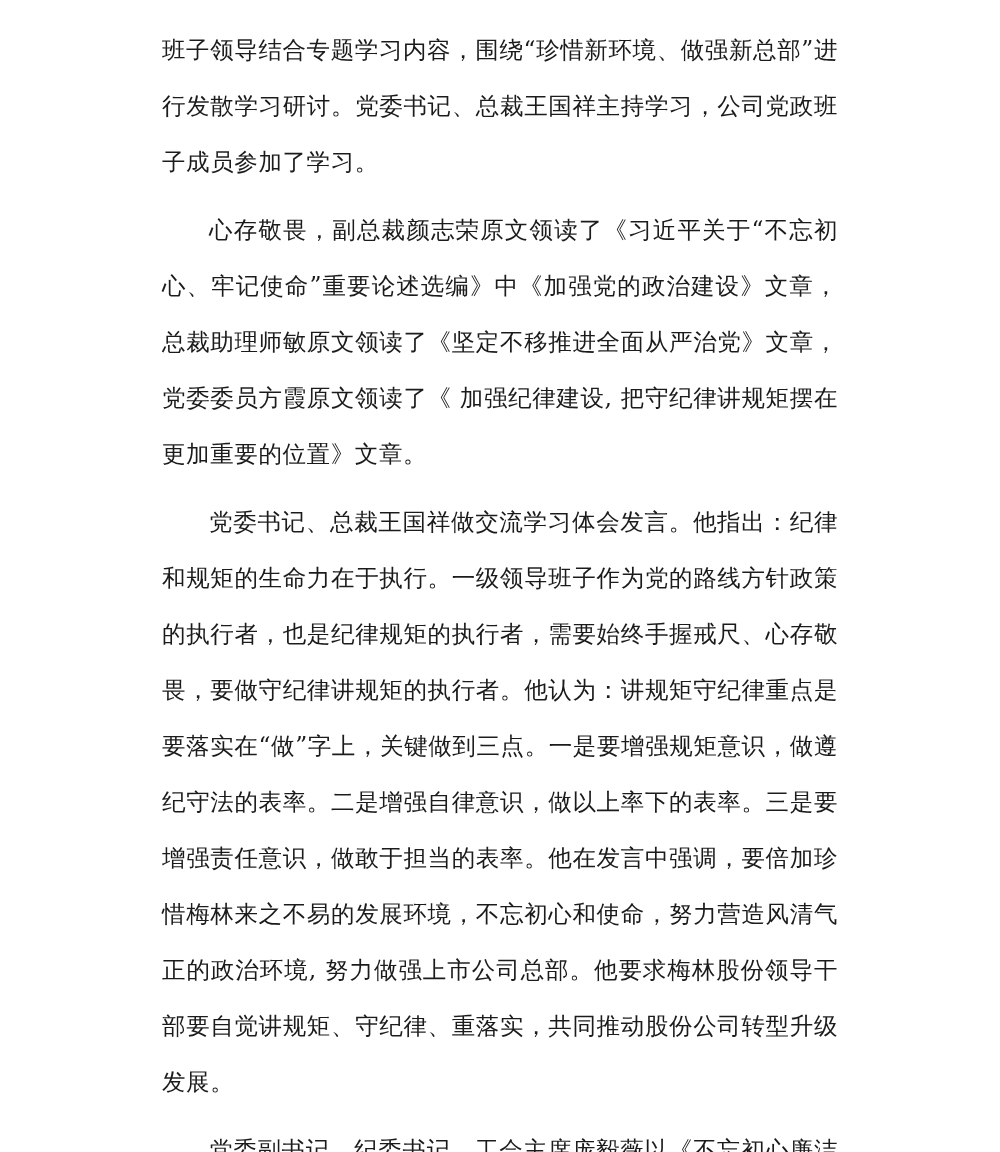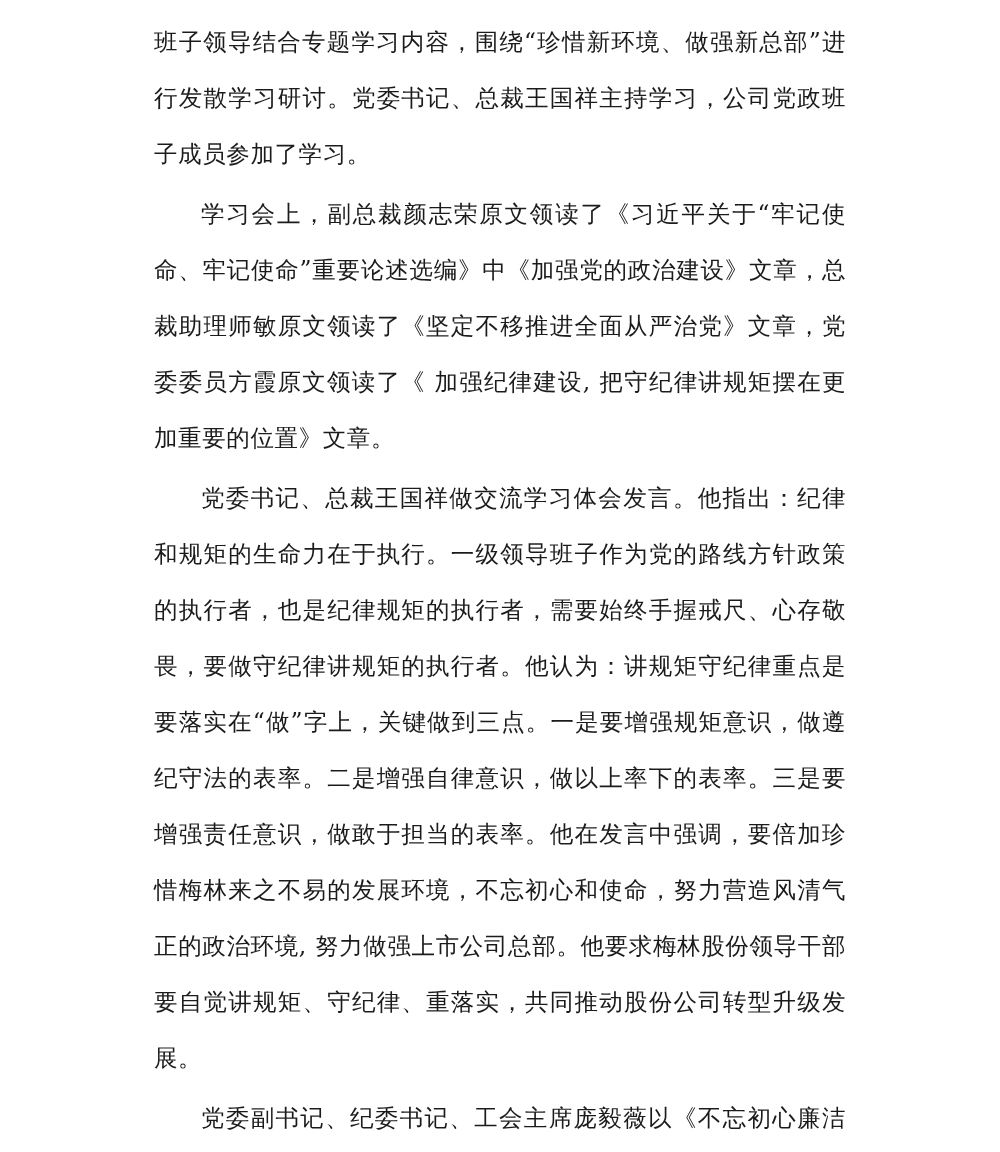--- a/index.html
+++ b/index.html
@@ -23,30 +23,30 @@
   }
   .doc-body {
     font-size: 23.5px;
     line-height: 56px;
     text-align: justify;
     text-justify: inter-ideograph;
     letter-spacing: 0.6px;
     color: #1b1b1b;
   }
   .para {
-    margin: 4px;
+    margin: 12px;
     text-indent: 2em;
   }
   .para.cont {
     text-indent: 0;
   }
 </style>
 </head>
 <body>
 
 <div class="page">
   <div class="doc-body">
     <p class="para cont">班子领导结合专题学习内容，围绕“珍惜新环境、做强新总部”进行发散学习研讨。党委书记、总裁王国祥主持学习，公司党政班子成员参加了学习。</p>
-    <p class="para">学习会上，副总裁颜志荣原文领读了《习近平关于“牢记使命、牢记使命”重要论述选编》中《加强党的政治建设》文章，总裁助理师敏原文领读了《坚定不移推进全面从严治党》文章，党委委员方霞原文领读了《 加强纪律建设, 把守纪律讲规矩摆在更加重要的位置》文章。</p>
+    <p class="para">心存敬畏，副总裁颜志荣原文领读了《习近平关于“不忘初心、牢记使命”重要论述选编》中《加强党的政治建设》文章，总裁助理师敏原文领读了《坚定不移推进全面从严治党》文章，党委委员方霞原文领读了《 加强纪律建设, 把守纪律讲规矩摆在更加重要的位置》文章。</p>
     <p class="para">党委书记、总裁王国祥做交流学习体会发言。他指出：纪律和规矩的生命力在于执行。一级领导班子作为党的路线方针政策的执行者，也是纪律规矩的执行者，需要始终手握戒尺、心存敬畏，要做守纪律讲规矩的执行者。他认为：讲规矩守纪律重点是要落实在“做”字上，关键做到三点。一是要增强规矩意识，做遵纪守法的表率。二是增强自律意识，做以上率下的表率。三是要增强责任意识，做敢于担当的表率。他在发言中强调，要倍加珍惜梅林来之不易的发展环境，不忘初心和使命，努力营造风清气正的政治环境, 努力做强上市公司总部。他要求梅林股份领导干部要自觉讲规矩、守纪律、重落实，共同推动股份公司转型升级发展。</p>
     <p class="para">党委副书记、纪委书记、工会主席庞毅薇以《不忘初心廉洁自律、立足岗位建功立业》为题做交流学习体会发言。她谈了四点体会：一是“守初心”廉洁自律，就是要筑牢防线、健全机制、规范行为、营造氛围。二是“担使命”，合力运行“四责协同”。要强化过程监督,</p>
   </div>
 </div>
 
 </body></html>

